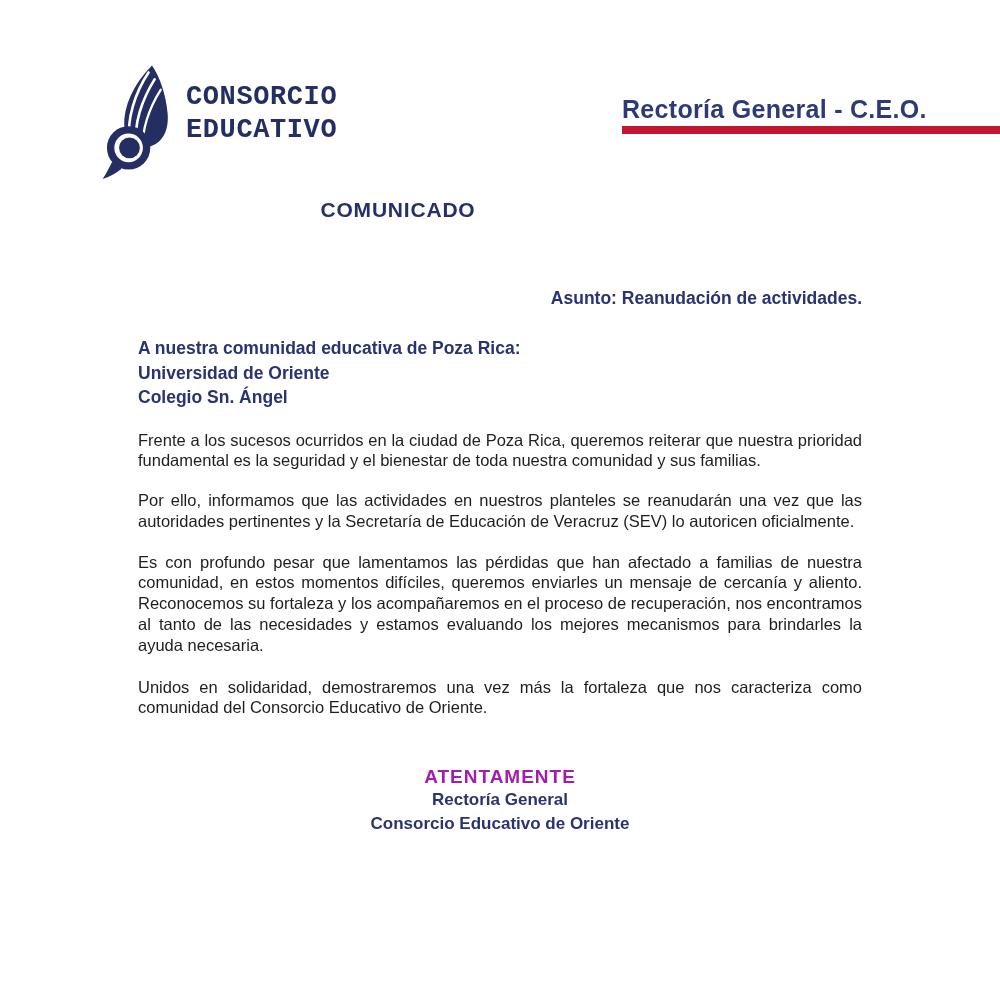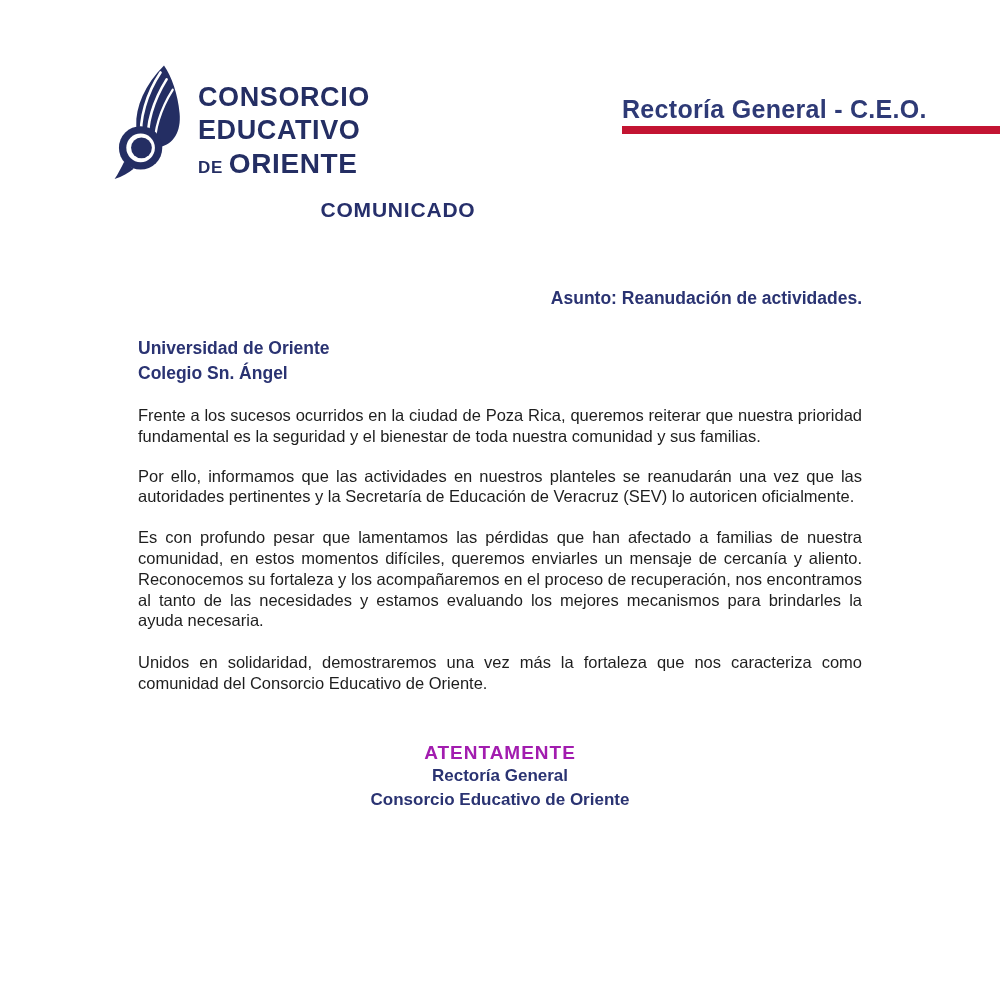--- a/index.html
+++ b/index.html
@@ -6,22 +6,22 @@
   body {
     width: 1000px; height: 1000px;
     background: #ffffff;
     font-family: "Liberation Sans", sans-serif;
     position: relative;
     overflow: hidden;
   }
 
   
   .logo-block {
-    position: absolute; top: 60px; left: 112px;
-    display: flex; align-items: flex-start; gap: 8px;
+    position: absolute; top: 60px; left: 100px;
+    display: flex; align-items: flex-start; gap: 8px; font-family: Liberation Mono, monospace;
   }
   .logo-mark { width: 78px; height: 122px; flex: 0 0 auto; }
   .logo-text {
     padding-top: 24px;
     color: #242e63;
     font-weight: bold;
     letter-spacing: 0.6px;
     line-height: 1;
   }
   .logo-line { font-size: 27px; margin-bottom: 6px; white-space: nowrap; }
@@ -121,36 +121,33 @@
       <circle cx="33" cy="97" r="25" fill="#242e63"></circle>
       <circle cx="33" cy="97" r="16.5" fill="#ffffff"></circle>
       <circle cx="34" cy="97" r="12" fill="#242e63"></circle>
 
       <path d="M14,113 C10,121 7,127 3,133 C12,130 19,126 25,121 L14,113 Z" fill="#242e63"></path>
     </svg>
   </span>
   <div class="logo-text">
     <div class="logo-line">CONSORCIO</div>
     <div class="logo-line">EDUCATIVO</div>
-    <div class="logo-line logo-line-last">
-      <span class="logo-de">DE</span>
-      <span class="logo-oriente">ORIENTE</span>
-    </div>
   </div>
 </div>
 
 <div class="dept-title">Rectoría General - C.E.O.</div>
 <div class="dept-rule"></div>
 
 <div class="doc-title">COMUNICADO</div>
 
 <div class="letter">
   <div class="subject">Asunto: Reanudación de actividades.</div>
 
   <div class="recipients">
+    <div>A nuestra comunidad educativa de Poza Rica:</div>
     <div>Universidad de Oriente</div>
     <div>Colegio Sn. Ángel</div>
   </div>
 
   <p class="para para-1">Frente a los sucesos ocurridos en la ciudad de Poza Rica, queremos reiterar que nuestra prioridad fundamental es la seguridad y el bienestar de toda nuestra comunidad y sus familias.</p>
   <p class="para para-2">Por ello, informamos que las actividades en nuestros planteles se reanudarán una vez que las autoridades pertinentes y la Secretaría de Educación de Veracruz (SEV) lo autoricen oficialmente.</p>
   <p class="para para-3">Es con profundo pesar que lamentamos las pérdidas que han afectado a familias de nuestra comunidad, en estos momentos difíciles, queremos enviarles un mensaje de cercanía y aliento. Reconocemos su fortaleza y los acompañaremos en el proceso de recuperación, nos encontramos al tanto de las necesidades y estamos evaluando los mejores mecanismos para brindarles la ayuda necesaria.</p>
   <p class="para para-4">Unidos en solidaridad, demostraremos una vez más la fortaleza que nos caracteriza como comunidad del Consorcio Educativo de Oriente.</p>
 
   <div class="salutation">ATENTAMENTE</div>

